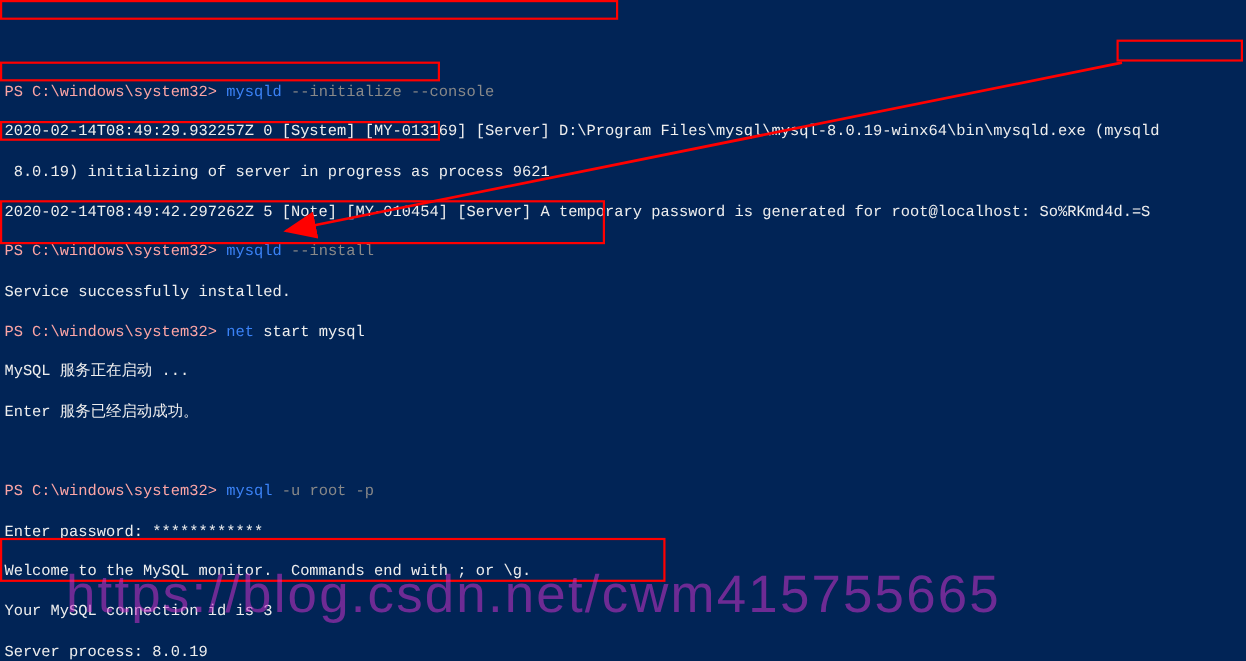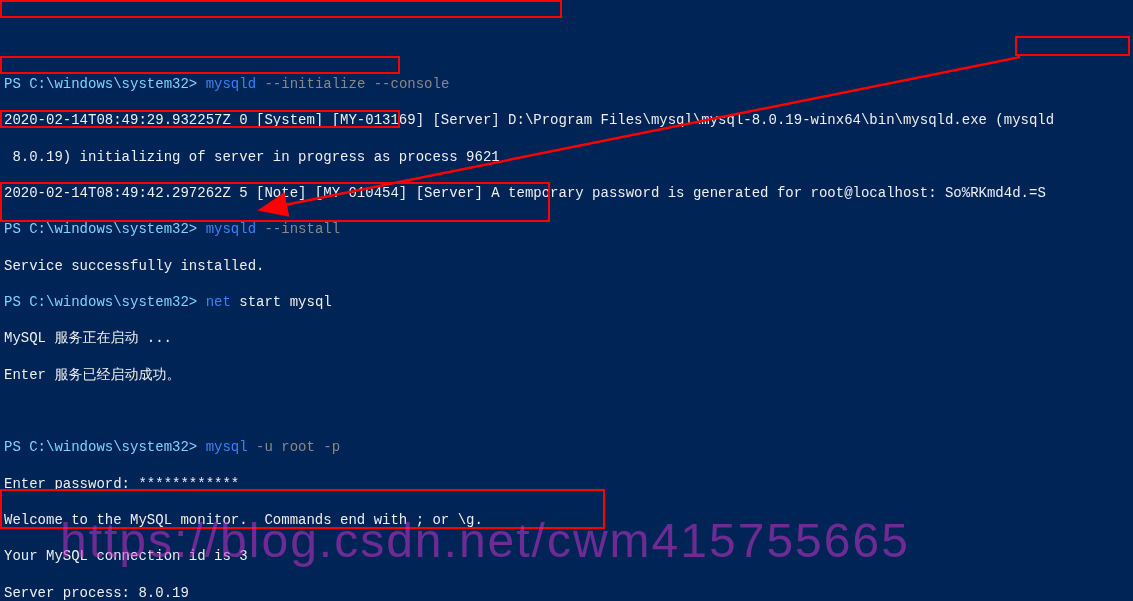--- a/index.html
+++ b/index.html
@@ -10,21 +10,21 @@
       font-size: 14px;
       line-height: 1.3;
       width: 1133px;
       height: 601px;
       padding: 2px 4px;
       position: relative;
       overflow: hidden;
       white-space: pre;
     }
     .line { display: block; min-height: 18px; }
-    .prompt { color: #7dd3fc; }
+    .prompt { color: #fca5a5; }
     .cmd-yellow { color: #3b82f6; }
     .cmd-gray { color: #888888; text-align: right; }
     .white { color: #eeeeee; }
     .redbox {
       position: absolute;
       border: 2px solid #ff0000;
       pointer-events: none;
     }
     .arrow {
       position: absolute;

